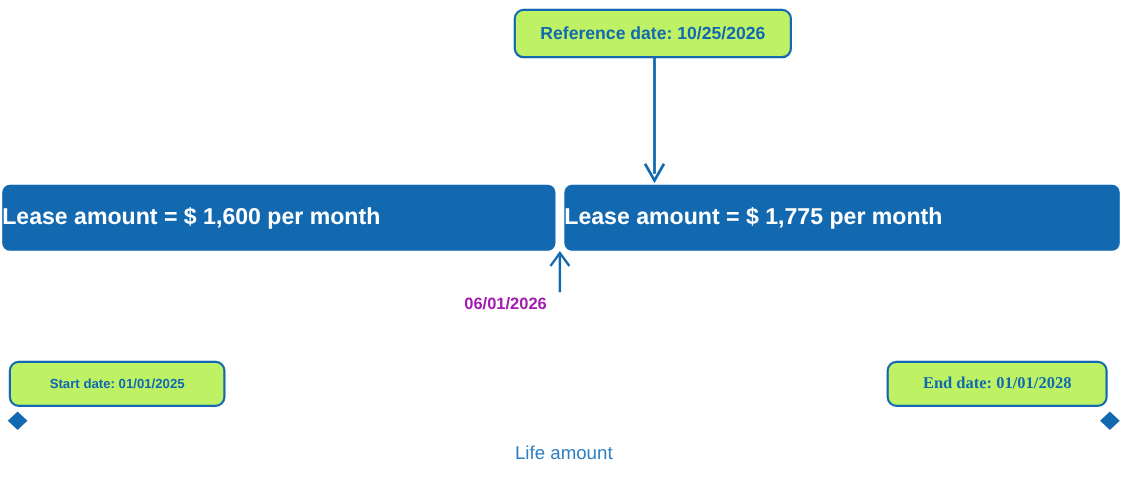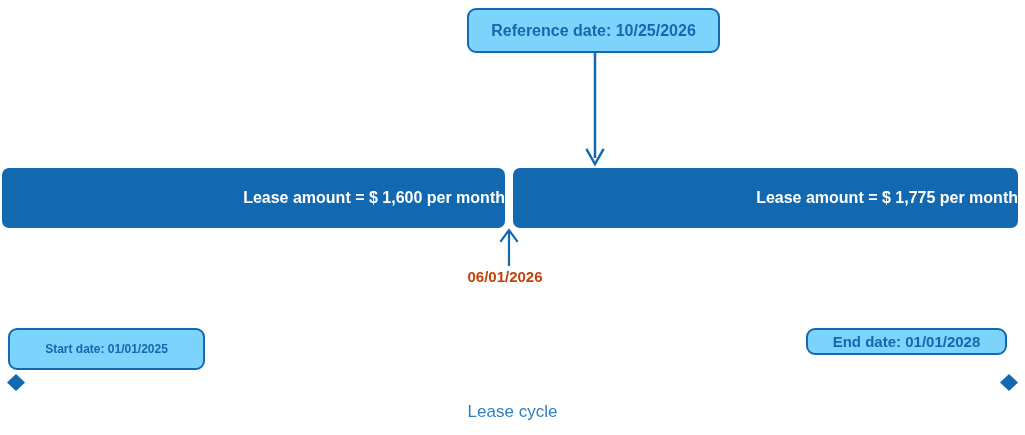--- a/index.html
+++ b/index.html
@@ -17,21 +17,21 @@
     overflow: hidden;
     background: #ffffff;
   }
 
   
   .outline-box {
     position: absolute;
     box-sizing: border-box;
     border: 2px solid #1269b0;
     border-radius: 9px;
-    background: #7dd3fc;
+    background: #bef264;
     color: #1269b0;
     font-weight: bold;
     display: flex;
     align-items: center;
     justify-content: center;
     white-space: nowrap;
     z-index: 3;
   }
 
   #reference-date-box {
@@ -63,36 +63,37 @@
     top: 328px;
     width: 197px;
     height: 42px;
     font-size: 12px;
   }
 
   #end-date-box {
     left: 806px;
     top: 328px;
     width: 201px;
-    height: 27px;
+    height: 42px;
     font-size: 15px;
+    font-family: Liberation Serif, serif;
   }
 
   
   .lease-bar {
     position: absolute;
     box-sizing: border-box;
     background: #1269b0;
     border-radius: 7px;
     color: #ffffff;
     font-weight: bold;
-    font-size: 16px;
+    font-size: 21px;
     display: flex;
     align-items: center;
-    justify-content: flex-end;
+    justify-content: flex-start;
     white-space: nowrap;
     top: 168px;
     height: 60px;
     z-index: 4;
   }
   #lease-bar-left  { left: 2px;   width: 503px; }
   #lease-bar-right { left: 513px; width: 505px; }
 
   
   #reference-connector {
@@ -109,25 +110,24 @@
   #change-date-arrow {
     position: absolute;
     left: 490px;
     top: 228px;
     width: 40px;
     height: 38px;
     z-index: 3;
   }
   #change-date-label {
     position: absolute;
-    left: 405px;
+    left: 422px;
     top: 268px;
     width: 200px;
-    text-align: center;
-    color: #c2410c;
+    color: #a21caf;
     font-weight: bold;
     font-size: 15px;
     white-space: nowrap;
     z-index: 3;
   }
 
   
   #lifecycle-timeline {
     position: absolute;
     left: 0px;
@@ -193,15 +193,15 @@
         <stop offset="0%" stop-color="#1269b0"></stop>
         <stop offset="50%" stop-color="#2e7fc4"></stop>
         <stop offset="100%" stop-color="#1269b0"></stop>
       </linearGradient>
     </defs>
     <line x1="16" y1="12.5" x2="1009" y2="12.5" stroke="url(#axisGrad)" stroke-width="3.4"></line>
     <polygon points="16,4 25,12.5 16,21 7,12.5" fill="#1269b0"></polygon>
     <polygon points="1009,4 1018,12.5 1009,21 1000,12.5" fill="#1269b0"></polygon>
   </svg>
 
-  <div id="lifecycle-label">Lease cycle</div>
+  <div id="lifecycle-label">Life amount</div>
 
 </div>
 
 </body></html>

